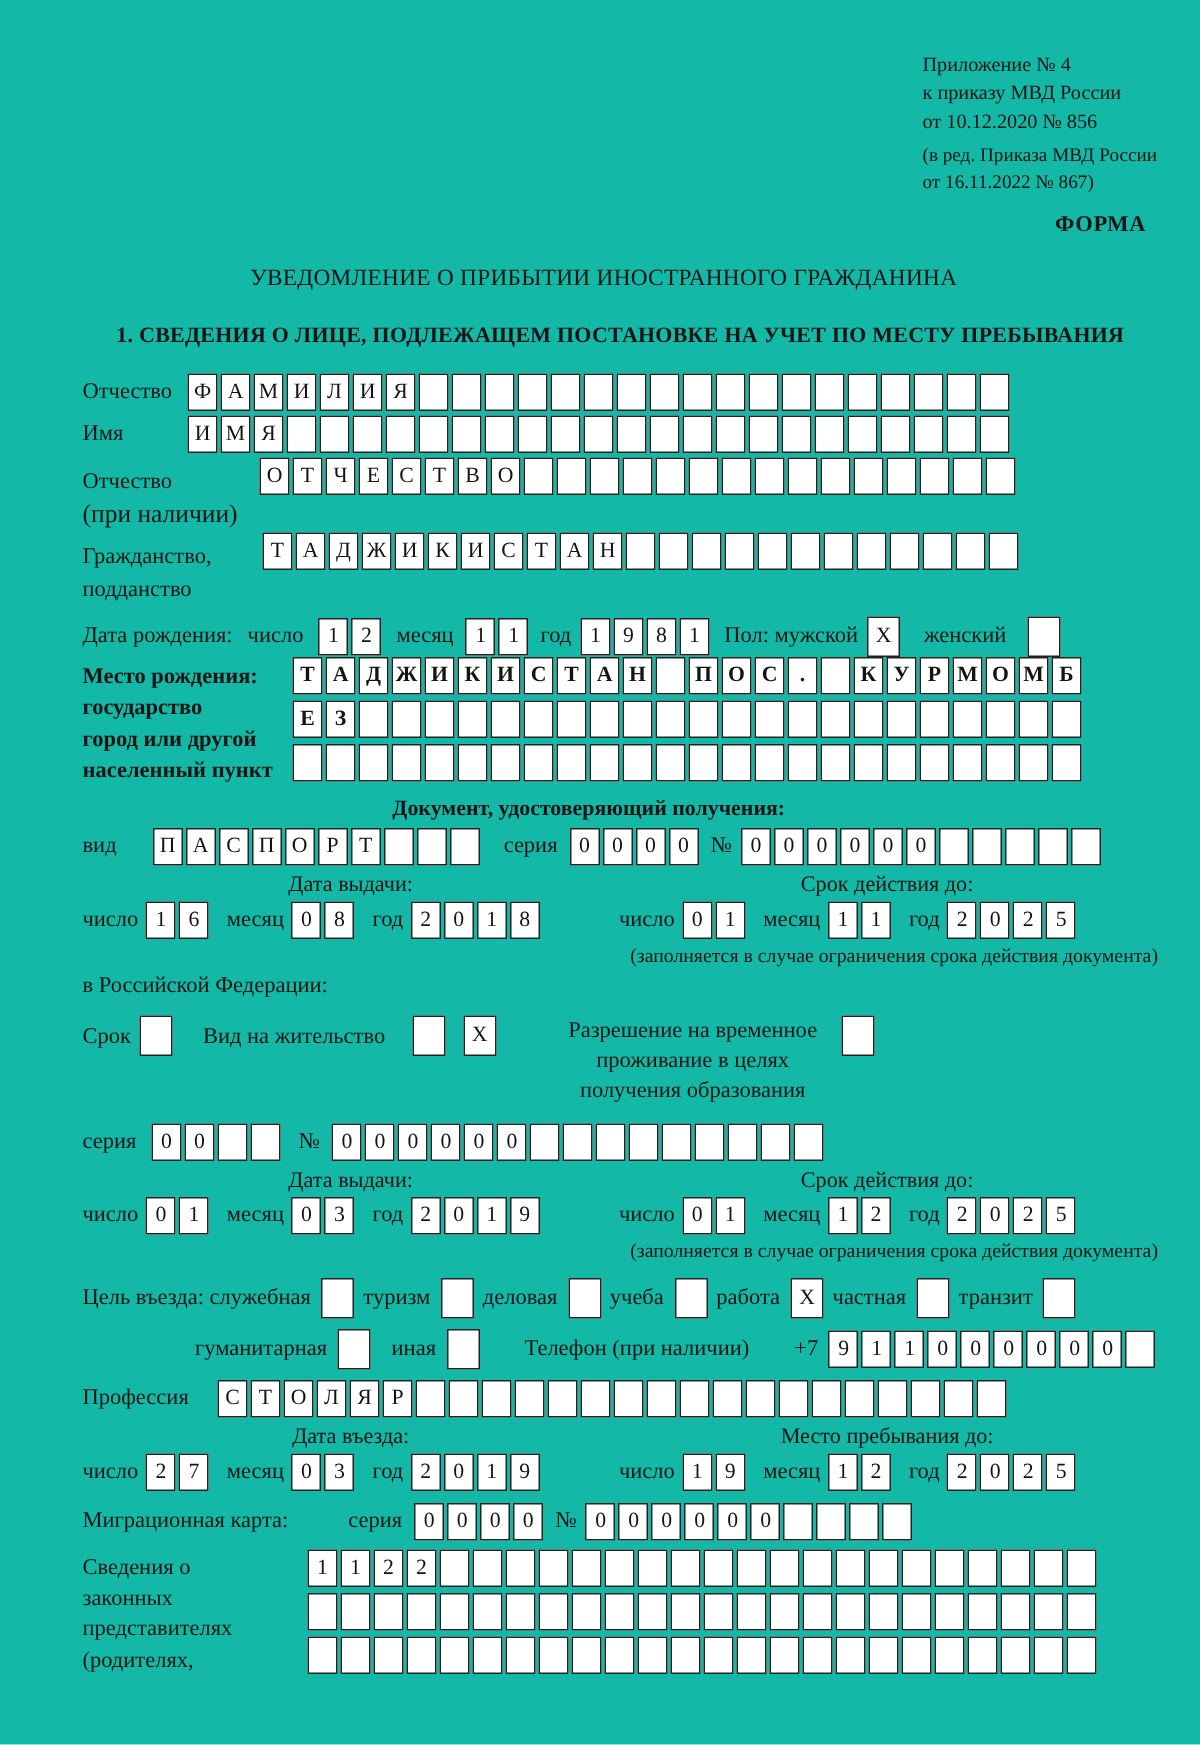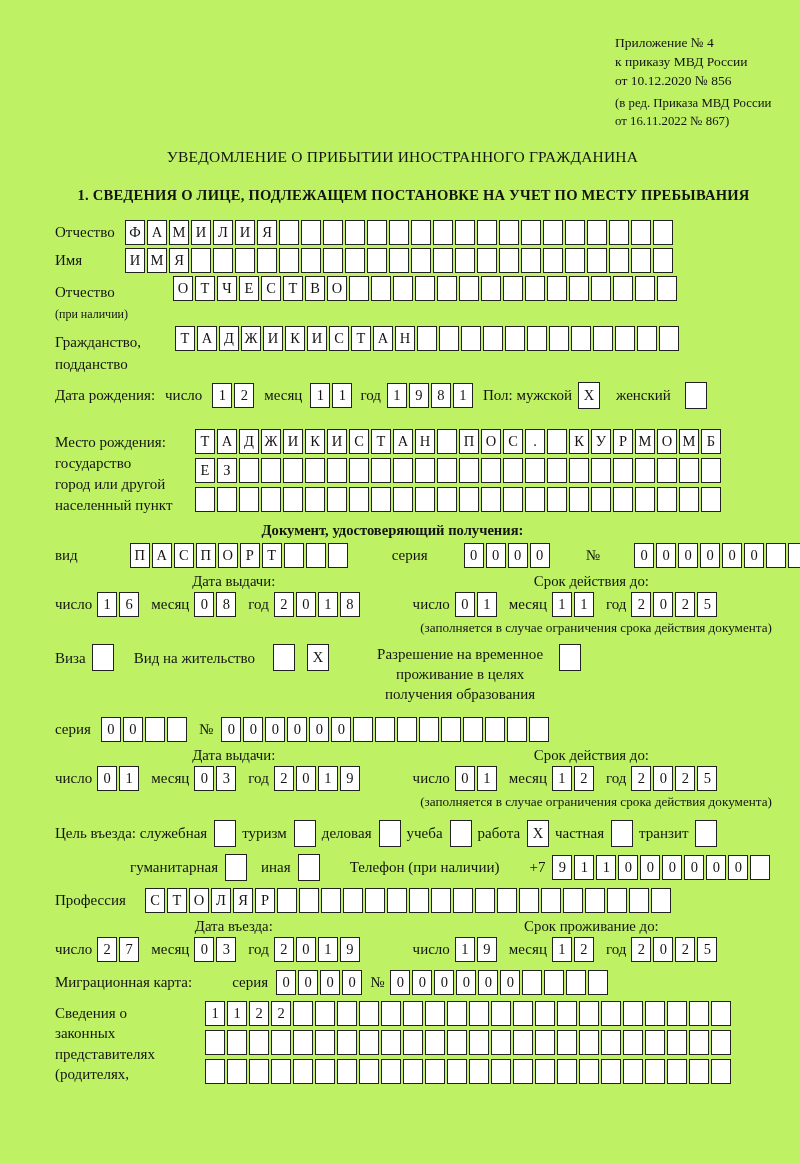--- a/index.html
+++ b/index.html
@@ -1,18 +1,18 @@
 <!DOCTYPE html>
 <html><head>
 <meta charset="utf-8">
 <style>
   * { margin:0; padding:0; box-sizing:border-box; }
   html,body { background:#ffffff; }
   .page {
-    width:800px; height:1163px; margin:0 auto; background:#bef264;
+    width:800px; height:1163px; margin:0 auto; background:#14b8a6;
     font-family:"Liberation Serif","DejaVu Serif",serif; color:#141414;
     padding:34px 0 0 55px; overflow:hidden; position:relative;
   }
   
   .hdr-block { margin-left:560px; width:200px; font-size:13.5px; line-height:1.4; }
   .hdr-block .small { font-size:12.8px; }
   .hdr-block .gap { margin-top:4px; }
   .forma { margin-top:12px; padding-right:36px; text-align:right; font-weight:bold; font-size:15px; letter-spacing:.4px; }
   
   .title { margin-top:16px; margin-right:50px; text-align:center; font-weight:normal; font-size:15.5px; line-height:1.45; letter-spacing:.2px; }
@@ -61,20 +61,21 @@
 <div class="page">
 
   <div class="hdr-block">
     <div>Приложение № 4</div>
     <div>к приказу МВД России</div>
     <div>от 10.12.2020 № 856</div>
     <div class="small gap">(в ред. Приказа МВД России</div>
     <div class="small">от 16.11.2022 № 867)</div>
   </div>
 
+  <div class="forma">ФОРМА</div>
 
   <div class="title">
     <div>УВЕДОМЛЕНИЕ О ПРИБЫТИИ ИНОСТРАННОГО ГРАЖДАНИНА</div>
   </div>
 
   <div class="sec-heading">1. СВЕДЕНИЯ О ЛИЦЕ, ПОДЛЕЖАЩЕМ ПОСТАНОВКЕ НА УЧЕТ ПО МЕСТУ ПРЕБЫВАНИЯ</div>
 
   <div class="frow" style="margin-top:16px;">
     <span class="flabel w70">Отчество</span>
     <span class="cells">
@@ -133,21 +134,21 @@
         <span class="cell"></span>
         <span class="cell"></span>
         <span class="cell"></span>
         <span class="cell"></span>
       </span>
   </div>
 
   <div class="frow">
     <span class="flabel w118 stack">
       <div>Отчество</div>
-      <div style="font-size:12px;line-height:18px;">(при наличии)</div>
+      <div style="font-size:17px;line-height:18px;">(при наличии)</div>
     </span>
     <span class="cells">
         <span class="cell filled">О</span>
         <span class="cell filled">Т</span>
         <span class="cell filled">Ч</span>
         <span class="cell filled">Е</span>
         <span class="cell filled">С</span>
         <span class="cell filled">Т</span>
         <span class="cell filled">В</span>
         <span class="cell filled">О</span>
@@ -223,21 +224,21 @@
     <span class="t ml8">Пол: мужской</span>
     <span class="cells cb ml6">
         <span class="cell filled">X</span>
       </span>
     <span class="t ml14">женский</span>
     <span class="cells cb ml14">
         <span class="cell"></span>
       </span>
   </div>
 
-  <div class="frow" style="margin-top:20px;">
+  <div class="frow" style="margin-top:0;font-weight:bold;">
     <span class="flabel w140 stack">
       <div style="line-height:21px;">Место рождения:</div>
       <div style="line-height:21px;">государство</div>
       <div style="line-height:21px;">город или другой</div>
       <div style="line-height:21px;">населенный пункт</div>
     </span>
     <span>
       <span class="cells">
           <span class="cell filled">Т</span>
           <span class="cell filled">А</span>
@@ -314,21 +315,21 @@
           <span class="cell"></span>
           <span class="cell"></span>
           <span class="cell"></span>
           <span class="cell"></span>
         </span>
     </span>
   </div>
 
   <div class="center-bold">Документ, удостоверяющий получения:</div>
 
-  <div class="inline-row" style="margin-top:2px;gap:28px;">
+  <div class="inline-row" style="margin-top:2px;">
     <span class="t">вид</span>
     <span class="cells ml24">
         <span class="cell filled">П</span>
         <span class="cell filled">А</span>
         <span class="cell filled">С</span>
         <span class="cell filled">П</span>
         <span class="cell filled">О</span>
         <span class="cell filled">Р</span>
         <span class="cell filled">Т</span>
         <span class="cell"></span>
@@ -399,23 +400,24 @@
           <span class="cell filled">2</span>
           <span class="cell filled">0</span>
           <span class="cell filled">2</span>
           <span class="cell filled">5</span>
         </span>
     </span>
   </div>
 
   <div class="note">(заполняется в случае ограничения срока действия документа)</div>
 
+  <div class="plain" style="margin-top:2px;">в Российской Федерации:</div>
 
   <div class="opt-row">
-    <span class="t" style="padding-top:6px;">Виза</span>
+    <span class="t" style="padding-top:6px;">Срок</span>
     <span class="cells cb ml6">
         <span class="cell"></span>
       </span>
     <span class="t ml18" style="padding-top:6px;">Вид на жительство</span>
     <span class="cells cb ml18">
         <span class="cell"></span>
       </span>
     <span class="cells cb ml10">
         <span class="cell filled">X</span>
       </span>
@@ -582,21 +584,21 @@
         <span class="cell"></span>
         <span class="cell"></span>
         <span class="cell"></span>
         <span class="cell"></span>
         <span class="cell"></span>
       </span>
   </div>
 
   <div class="hdr2">
     <span class="h">Дата въезда:</span>
-    <span class="h">Срок проживание до:</span>
+    <span class="h">Место пребывания до:</span>
   </div>
 
   <div class="dates-row">
     <span class="half dgroup">
       <span class="dlab">число</span>
       <span class="cells">
           <span class="cell filled">2</span>
           <span class="cell filled">7</span>
         </span>
       <span class="dlab">месяц</span>

